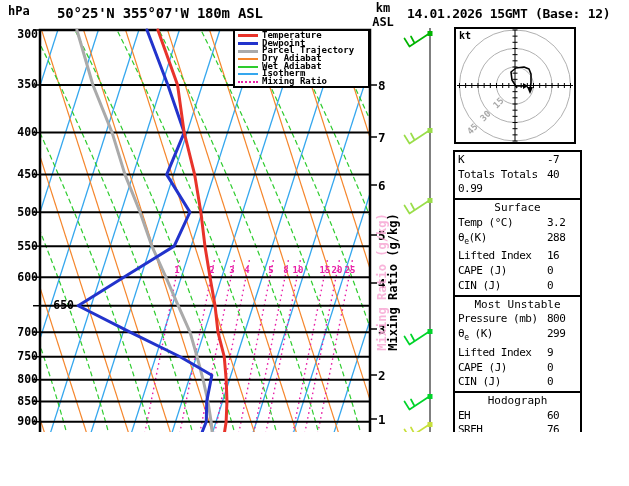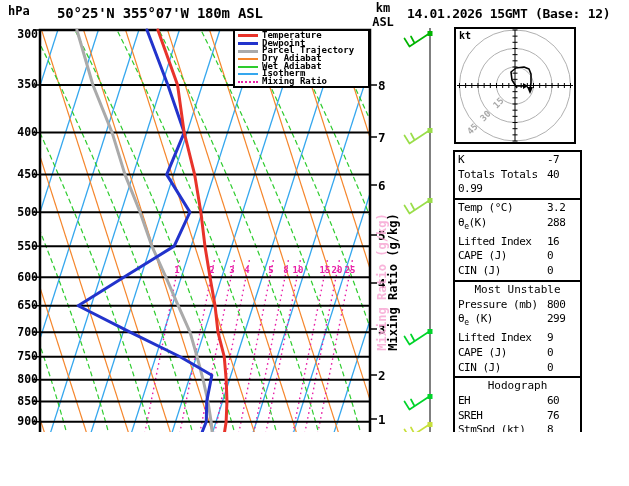--- a/index.html
+++ b/index.html
@@ -297,21 +297,21 @@
     </div>
 
   <div id="pressure-labels">
       <div class="plabel" style="top: 28px;">300</div>
       <div class="plabel" style="top: 78.4701px;">350</div>
       <div class="plabel" style="top: 126.087px;">400</div>
       <div class="plabel" style="top: 168.089px;">450</div>
       <div class="plabel" style="top: 205.66px;">500</div>
       <div class="plabel" style="top: 239.648px;">550</div>
       <div class="plabel" style="top: 270.676px; text-align: right;">600</div>
-      <div class="plabel" style="top: 299.22px;">650</div>
+      <div class="plabel" style="top: 299.22px; padding-left: 36px;">650</div>
       <div class="plabel" style="top: 325.646px;">700</div>
       <div class="plabel" style="top: 350.249px;">750</div>
       <div class="plabel" style="top: 373.264px;">800</div>
       <div class="plabel" style="top: 394.882px;">850</div>
       <div class="plabel" style="top: 415.265px;">900</div>
       <div class="plabel" style="top: 434.546px;">950</div>
     </div>
   <div id="km-labels">
       <div class="kmlabel" style="top: 78.5px;">8</div>
       <div class="kmlabel" style="top: 130.5px;">7</div>
@@ -364,20 +364,21 @@
         </div>
         <div class="trow">
           <span class="lab">Totals Totals</span>
           <span class="val">40</span>
         </div>
         <div class="trow">
           <span class="val">0.99</span>
         </div>
       </div>
       <div class="tsec">
+        <div class="thead">Surface</div>
         <div class="trow">
           <span class="lab">Temp (°C)</span>
           <span class="val">3.2</span>
         </div>
         <div class="trow">
           <span class="lab">θ<sub>e</sub>(K)</span>
           <span class="val">288</span>
         </div>
         <div class="trow">
           <span class="lab">Lifted Index</span>

